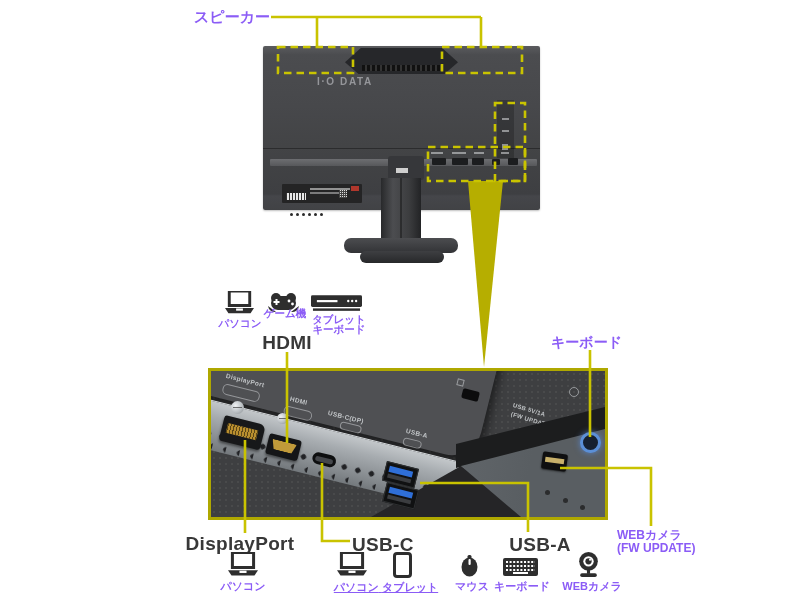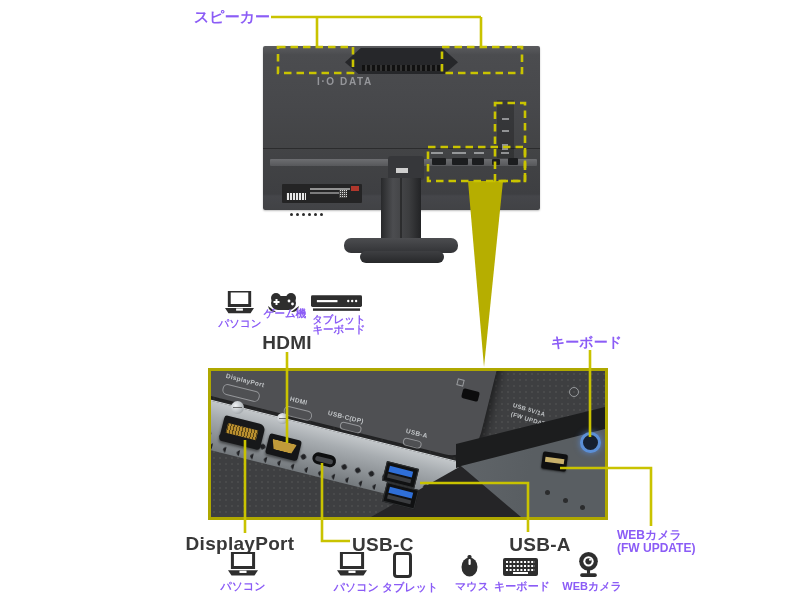--- a/index.html
+++ b/index.html
@@ -270,21 +270,21 @@
         <path d="M0 20h34l-4 6H4z"></path>
         <rect x="13" y="20.5" width="8" height="2.6" fill="#fff"></rect>
       </g>
     </svg>
 </div>
 <div class="abs icon" style="left:393px;top:552px;width:19px;height:26px;">
   <svg viewBox="0 0 19 26">
       <rect x="1.5" y="1.5" width="16" height="23" rx="2.5" fill="none" stroke="#2e2e2e" stroke-width="3"></rect>
     </svg>
 </div>
-<div class="abs jp lbl-m" style="left:331px;top:580px;width:110px;text-align:center;">
+<div class="abs jp lbl-m" style="left:331px;top:580px;width:110px;text-align:center;text-decoration:underline;">
   <span>パソコン</span>
   <span> </span>
   <span>タブレット</span>
 </div>
 
 <div class="abs icon" style="left:461px;top:555px;width:17px;height:22px;">
   <svg viewBox="0 0 16 22">
       <g fill="#2e2e2e">
         <rect x="6" y="0" width="4" height="4" rx="1.5"></rect>
         <ellipse cx="8" cy="12" rx="8" ry="9.5"></ellipse>

